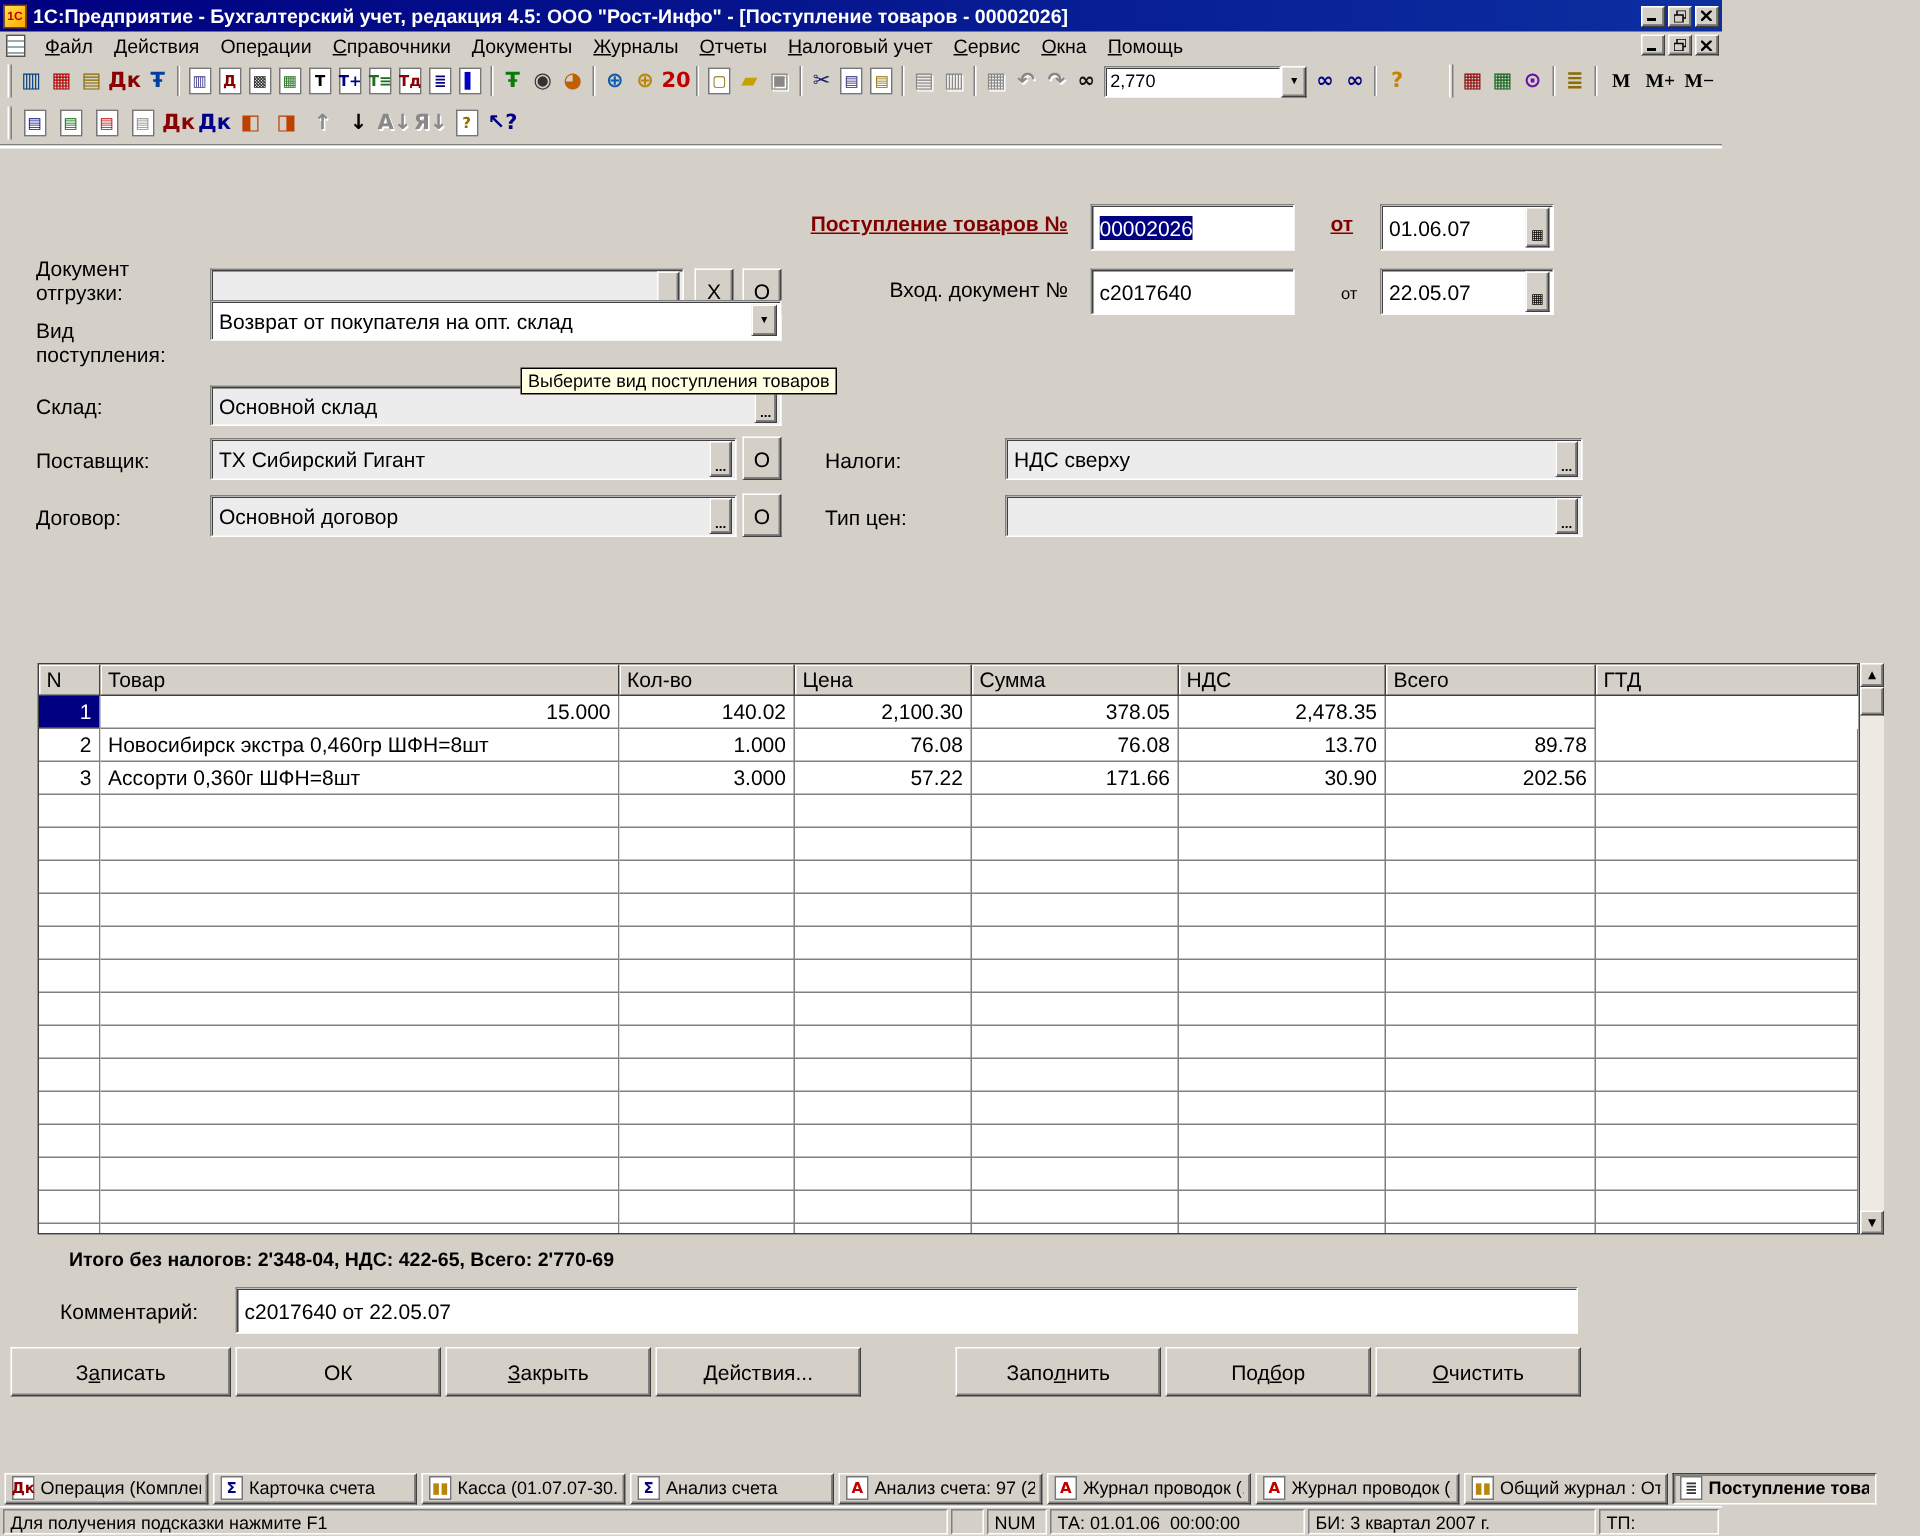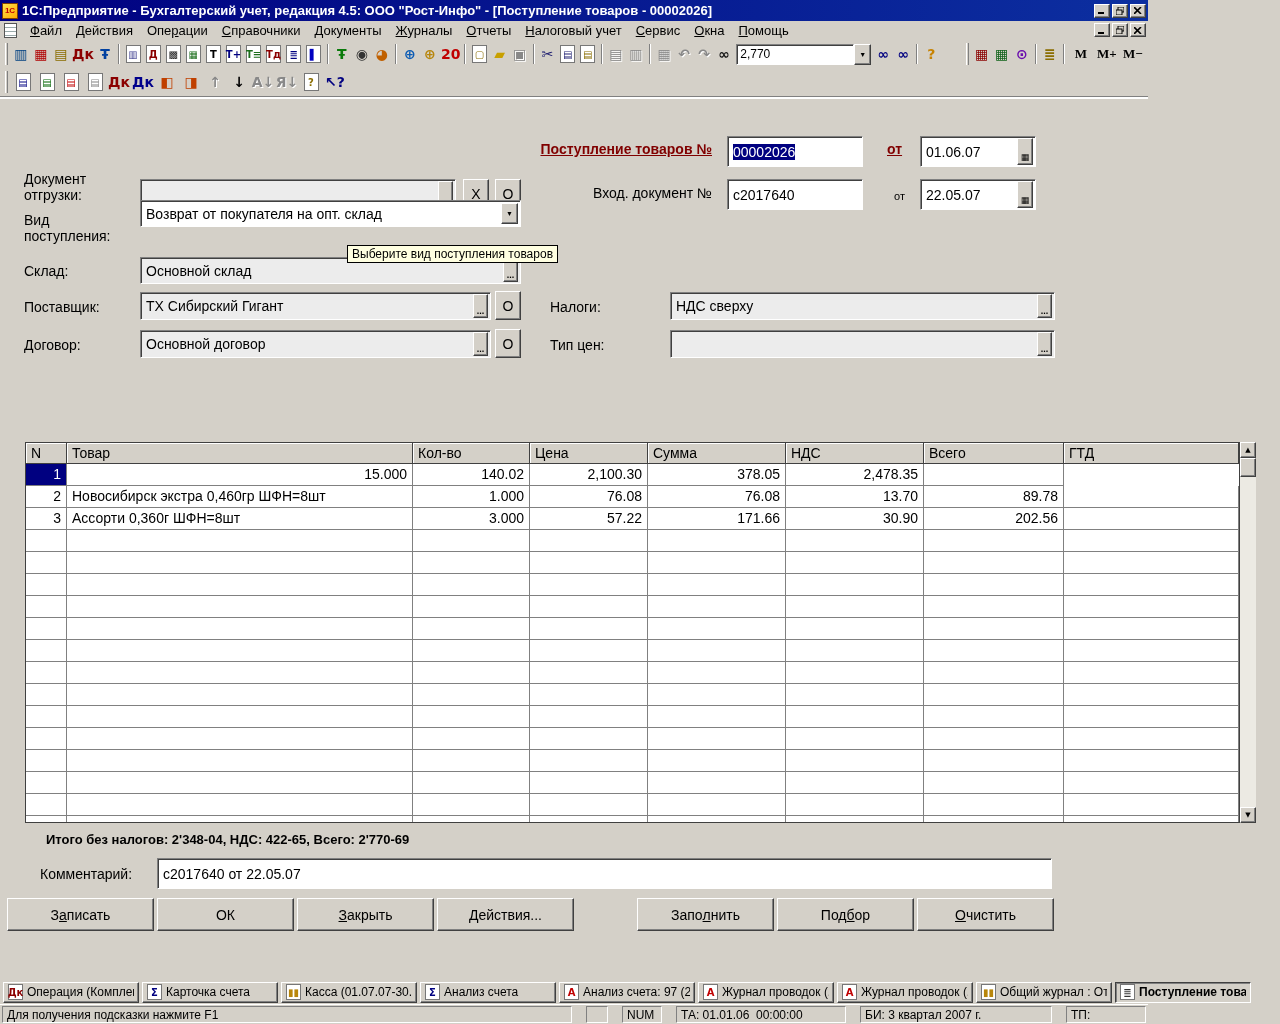--- a/index.html
+++ b/index.html
@@ -80,21 +80,21 @@
   .btn95{position:absolute;top:799px;height:33px;font-size:14px;display:flex;align-items:center;justify-content:center;}
 
   
   .taskbar{height:24px;flex:0 0 24px;display:flex;align-items:center;gap:3px;padding:1px 3px;}
   .taskbtn{flex:0 0 136px;height:21px;display:flex;align-items:center;gap:4px;padding:0 4px;font-size:12px;overflow:hidden;}
   .taskbtn .tlabel{white-space:nowrap;overflow:hidden;flex:1;text-align:left;}
   .taskbtn.active{border-color:var(--dk) var(--hl) var(--hl) var(--dk);box-shadow:inset 1px 1px 0 var(--sh);font-weight:bold;}
   .tbi{width:15px;height:16px;flex:0 0 15px;display:flex;align-items:center;justify-content:center;font-size:10px;font-weight:bold;background:#fff;border:1px solid #777;font-family:"DejaVu Sans",sans-serif;}
 
   
-  .statusbar{height:20px;flex:0 0 20px;display:flex;gap:14px;align-items:center;padding:1px 2px;border-top:1px solid var(--hl);}
+  .statusbar{height:20px;flex:0 0 20px;display:flex;gap:2px;align-items:center;padding:1px 2px;border-top:1px solid var(--hl);}
   .spanel{height:17px;border:1px solid var(--sh);border-bottom-color:var(--hl);border-right-color:var(--hl);padding:1px 4px;font-size:12px;white-space:pre;overflow:hidden;}
   .sp-help{flex:1;}
   .sp-sm{flex:0 0 22px;}
   .sp-num{flex:0 0 40px;}
   .sp-ta{flex:0 0 170px;}
   .sp-bi{flex:0 0 192px;}
   .sp-tp{flex:0 0 80px;}
 </style>
 </head>
 <body>

